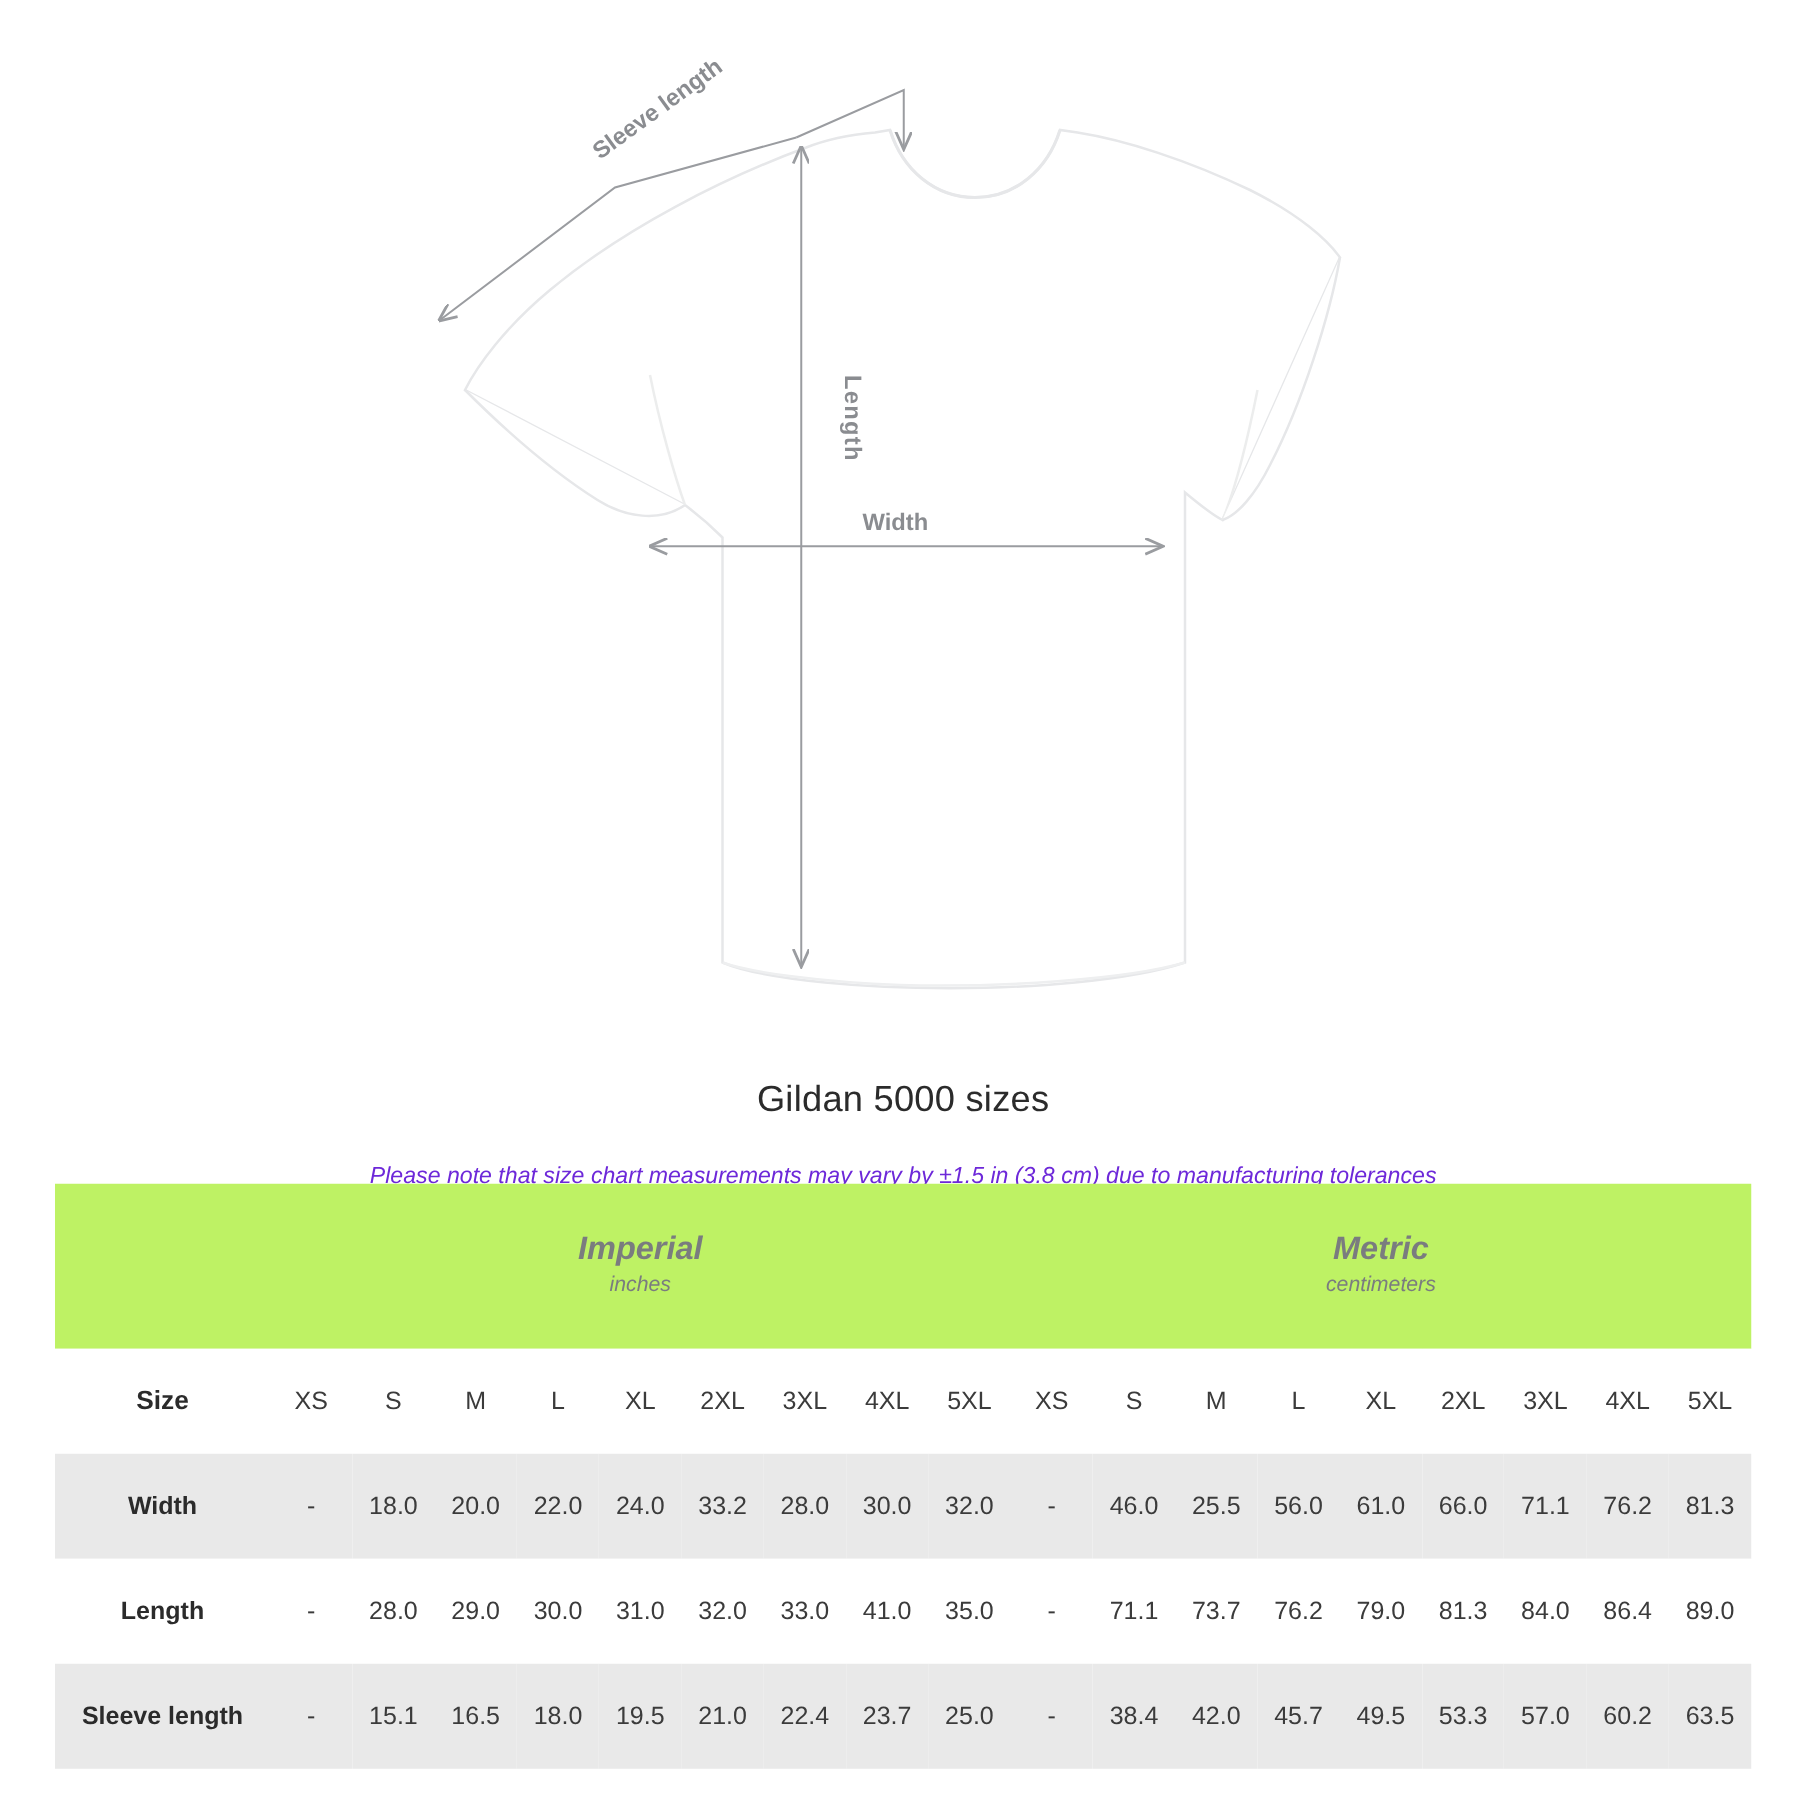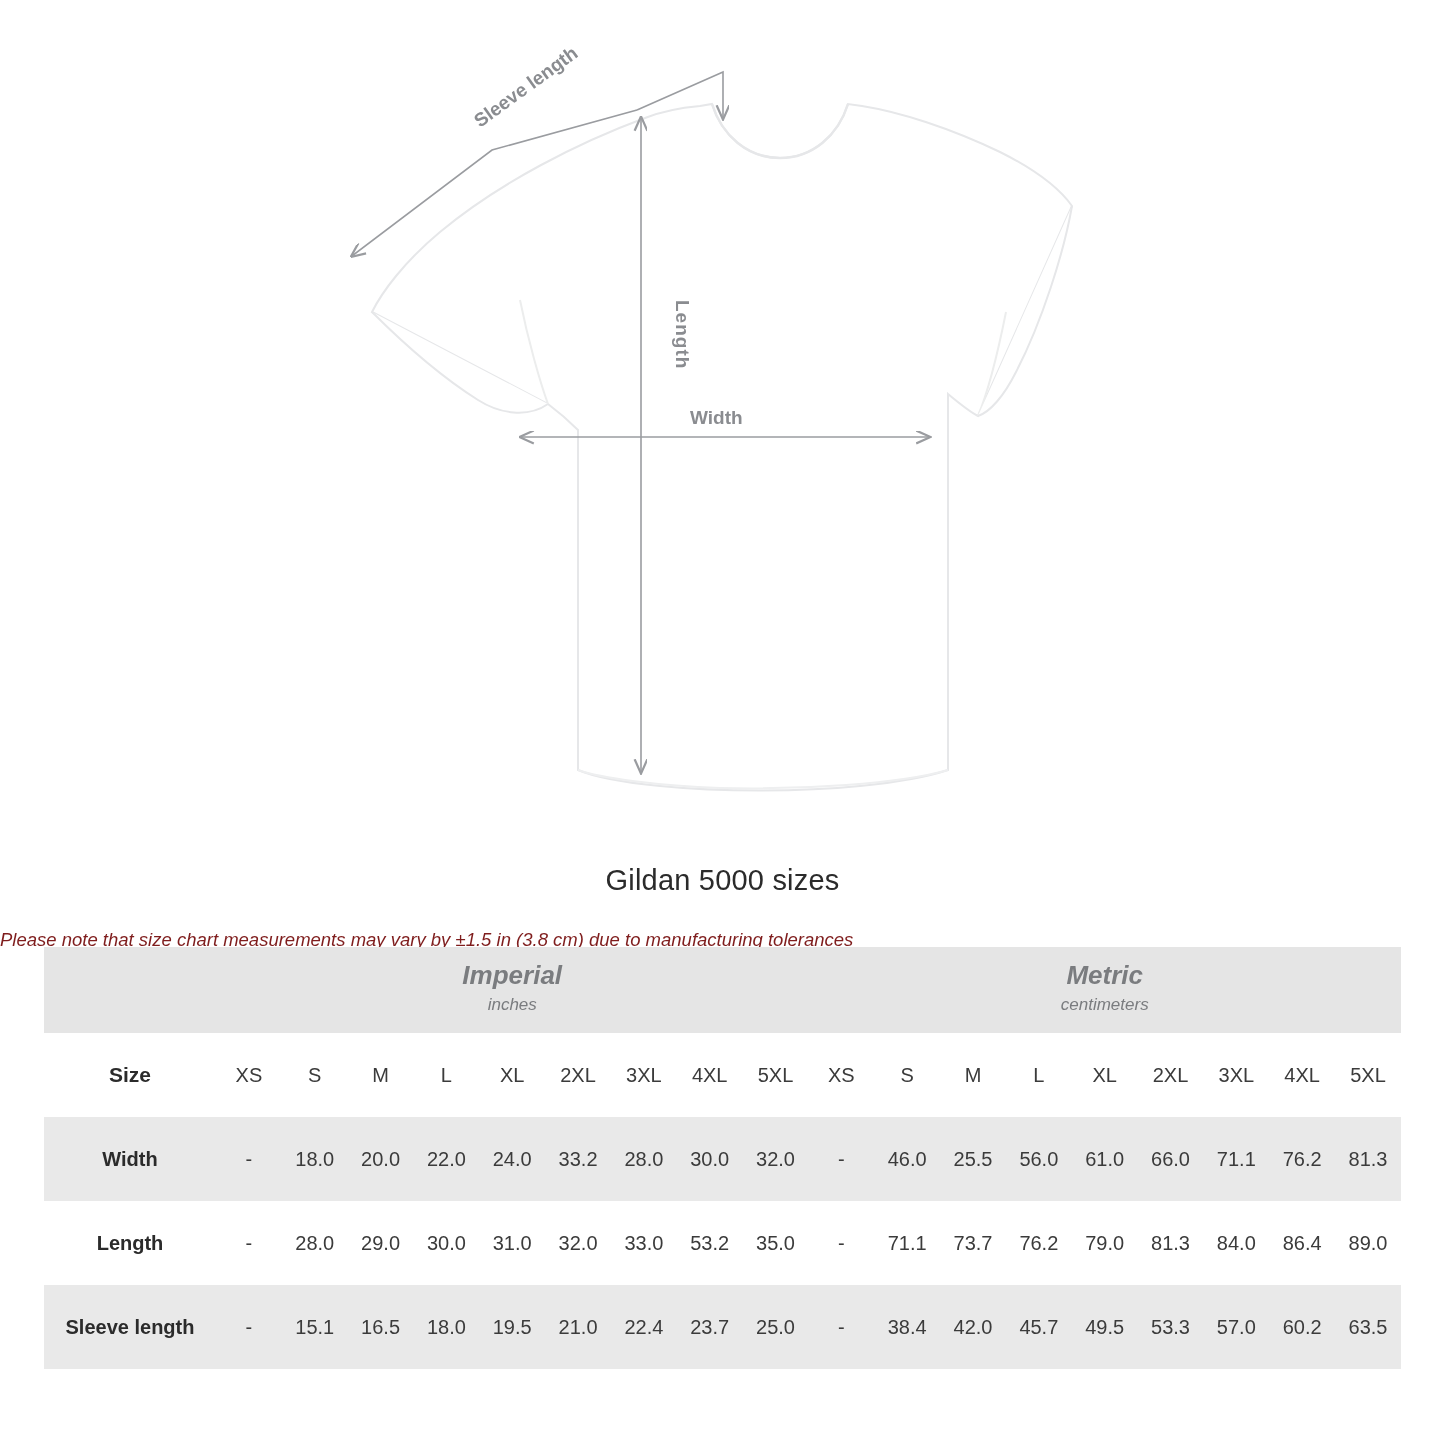--- a/index.html
+++ b/index.html
@@ -28,23 +28,24 @@
   .chart-title {
     text-align: center;
     font-size: 29px;
     font-weight: normal;
     color: #2b2b2b;
     margin: 16px;
     padding-top: 18px;
     letter-spacing: 0.2px;
   }
   .chart-note {
+    text-align: center;
     font-size: 18.5px;
     font-style: italic;
-    color: #7f1d1d;
+    color: #6d28d9;
     margin: 0;
     padding-top: 16px;
   }
 
   
   .table-wrap {
     position: absolute;
     left: 44px;
     top: 947px;
     width: 1357px;
@@ -55,22 +56,22 @@
     table-layout: fixed;
   }
   table.size-table td, table.size-table th {
     text-align: center;
     vertical-align: middle;
     font-weight: normal;
     padding: 0;
   }
   
   .unit-band td {
-    height: 86px;
-    background: #e5e5e5;
+    height: 132px;
+    background: #bef264;
   }
   .unit-name {
     font-size: 26px;
     font-style: italic;
     font-weight: bold;
     color: #7a7c7f;
     line-height: 1.15;
   }
   .unit-sub {
     font-size: 17px;
@@ -243,21 +244,21 @@
 
         <tr class="data-row plain">
           <td class="rowlabel">Length</td>
           <td>-</td>
           <td>28.0</td>
           <td>29.0</td>
           <td>30.0</td>
           <td>31.0</td>
           <td>32.0</td>
           <td>33.0</td>
-          <td>53.2</td>
+          <td>41.0</td>
           <td>35.0</td>
           <td>-</td>
           <td>71.1</td>
           <td>73.7</td>
           <td>76.2</td>
           <td>79.0</td>
           <td>81.3</td>
           <td>84.0</td>
           <td>86.4</td>
           <td>89.0</td>

